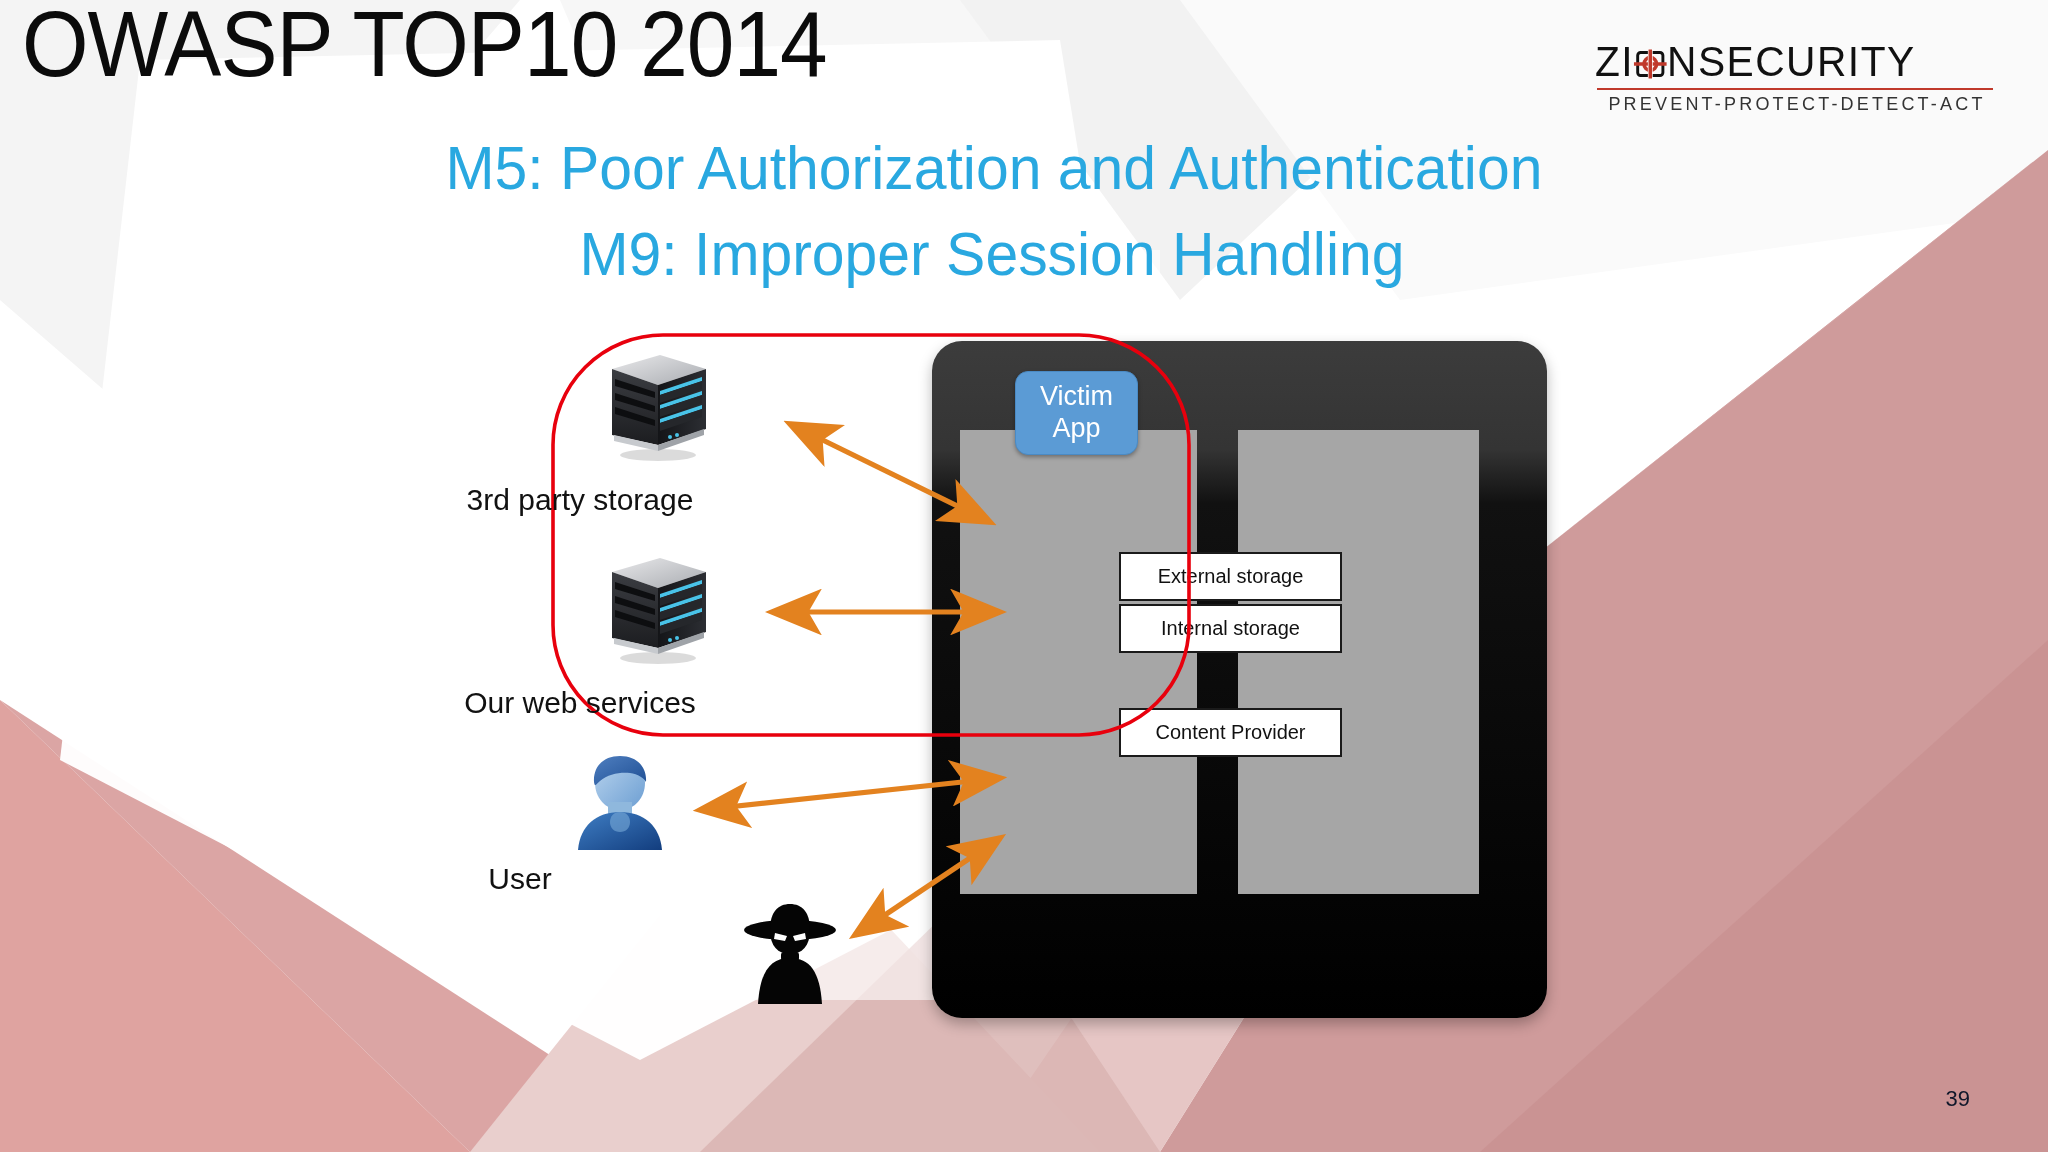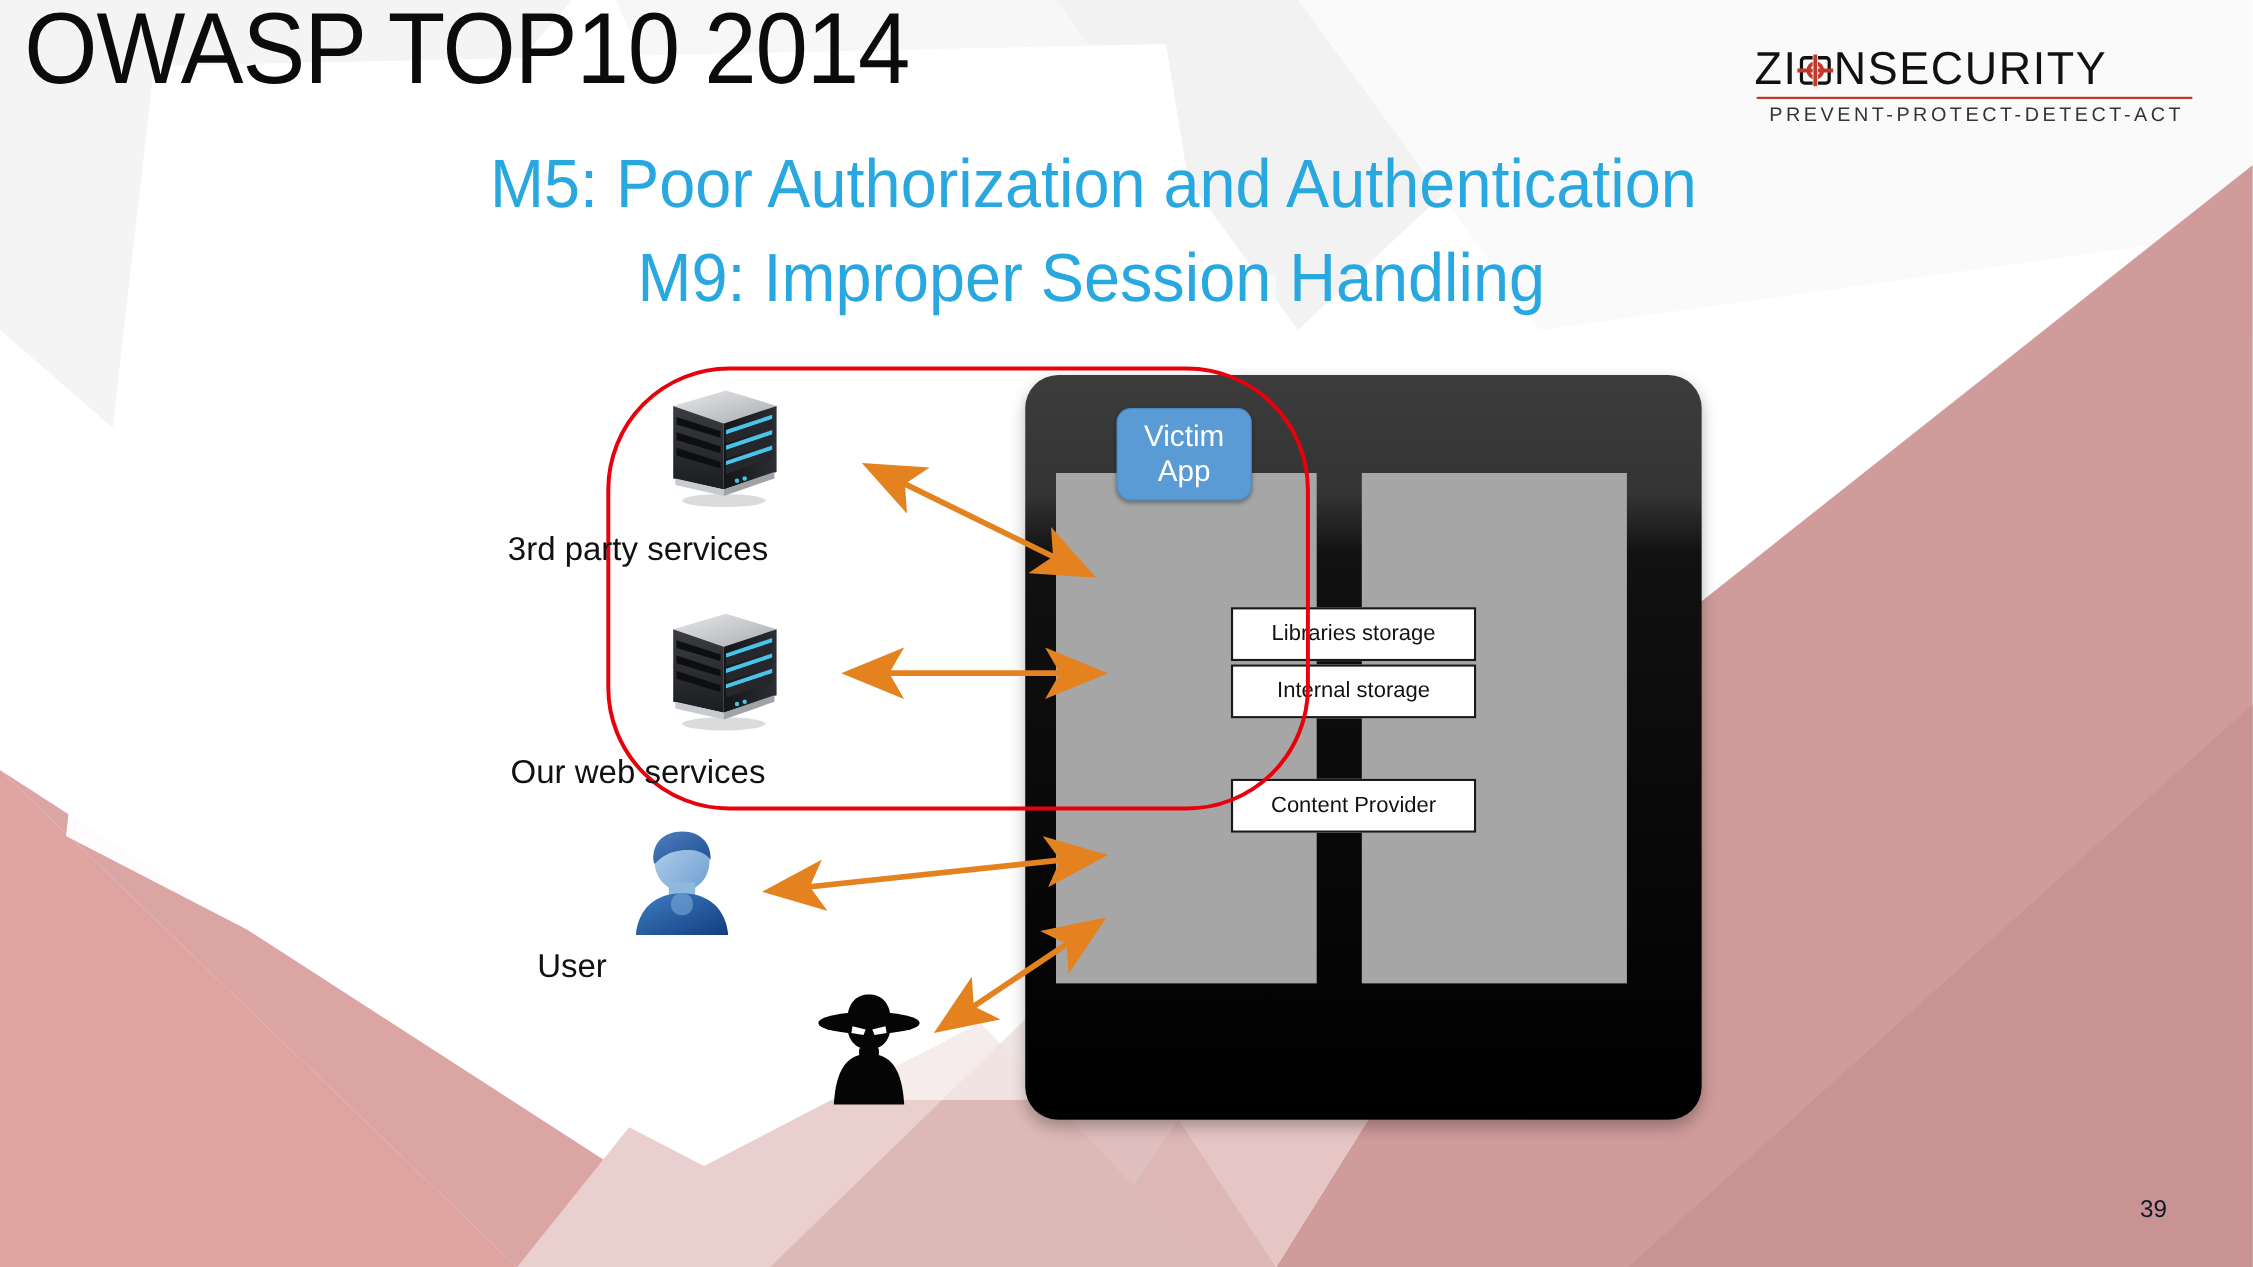--- a/index.html
+++ b/index.html
@@ -172,21 +172,21 @@
   <div id="device">
     <div class="pane" id="pane-left"></div>
     <div class="pane" id="pane-right"></div>
 
     <div class="app-box" id="victim-app">
       <span>
         <span>Victim</span><br><span>App</span>
       </span>
     </div>
 
-    <div class="storage-box" id="sb0">Libraries storage</div>
+    <div class="storage-box" id="sb0">External storage</div>
     <div class="storage-box" id="sb1">Internal storage</div>
     <div class="storage-box" id="sb3">Content Provider</div>
 
   </div>
 
   <svg class="server-ico" id="srv1" viewBox="0 0 118 118">
     <defs>
       <linearGradient id="srvTop" x1="0" y1="0" x2="1" y2="1">
         <stop offset="0" stop-color="#e8e8ea"></stop>
           <stop offset="1" stop-color="#a9acb1"></stop>
@@ -306,18 +306,18 @@
       Our web services --&gt;
     <line x1="772" y1="612" x2="1000" y2="612" stroke="#e3821f" stroke-width="5.2" marker-start="url(#atail)" marker-end="url(#ahead)"></line>
 
       User --&gt;
     <line x1="700" y1="810" x2="1000" y2="778" stroke="#e3821f" stroke-width="5.2" marker-start="url(#atail)" marker-end="url(#ahead)"></line>
 
       attacker --&gt;
     <line x1="855" y1="935" x2="1000" y2="838" stroke="#e3821f" stroke-width="5.2" marker-start="url(#atail)" marker-end="url(#ahead)"></line>
   </svg>
 
-  <div class="node-label" id="lbl-3rd">3rd party services</div>
+  <div class="node-label" id="lbl-3rd">3rd party storage</div>
   <div class="node-label" id="lbl-web">Our web services</div>
   <div class="node-label" id="lbl-user">User</div>
 
   <div id="page-num">39</div>
 </div>
 
 </body></html>

